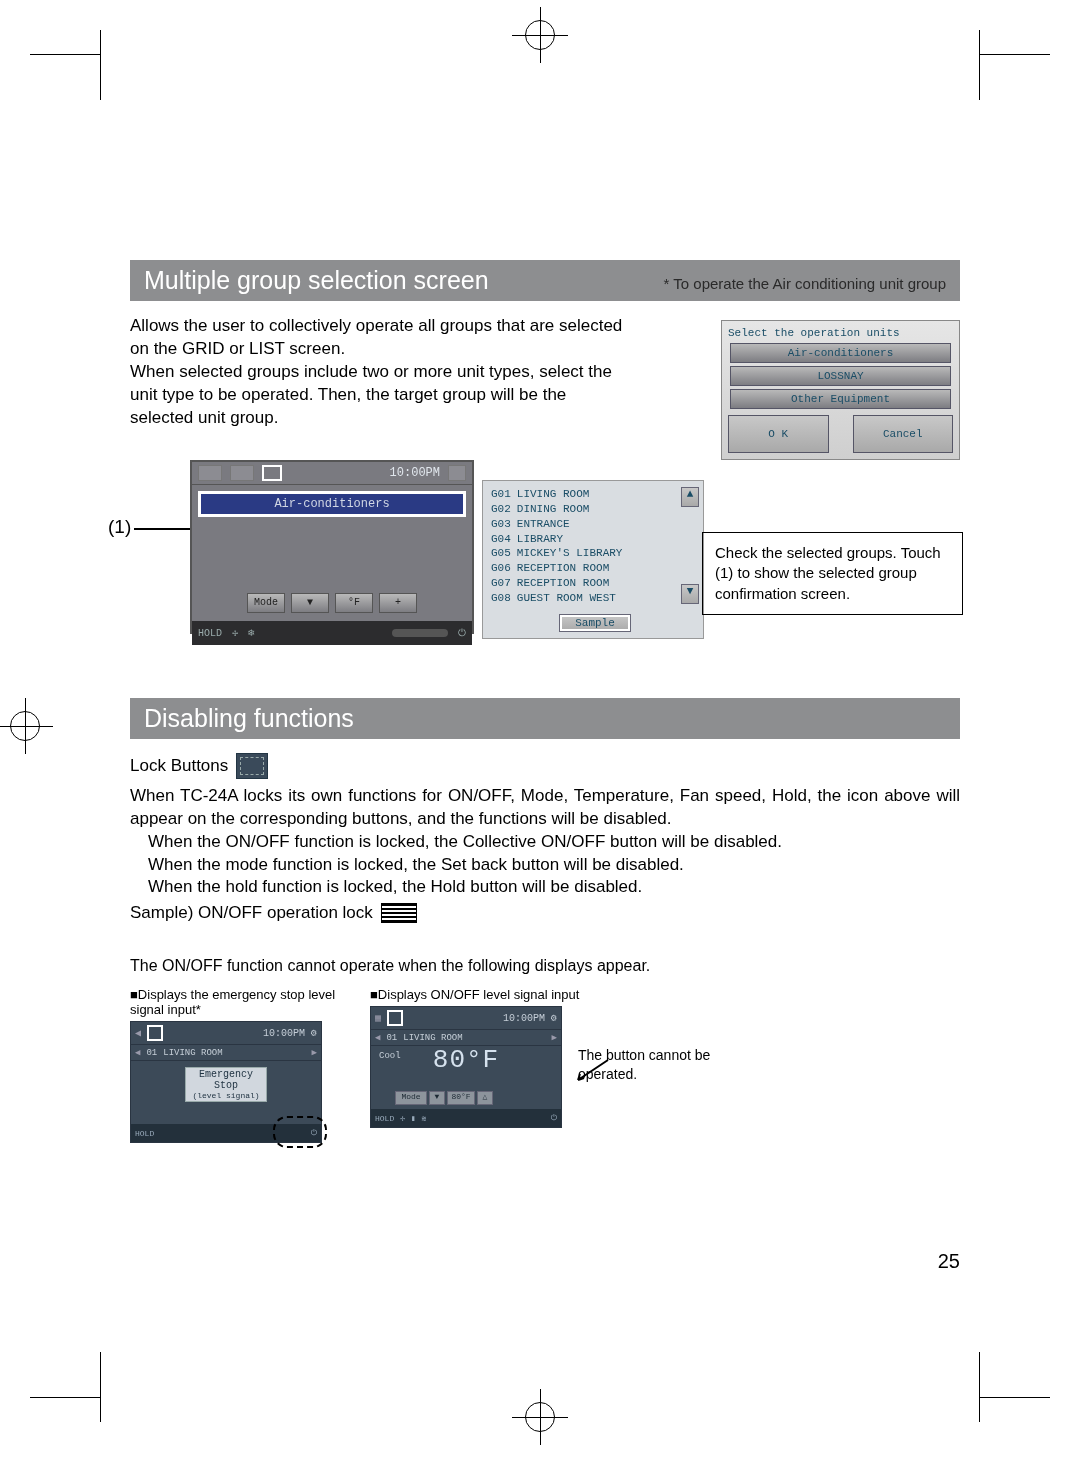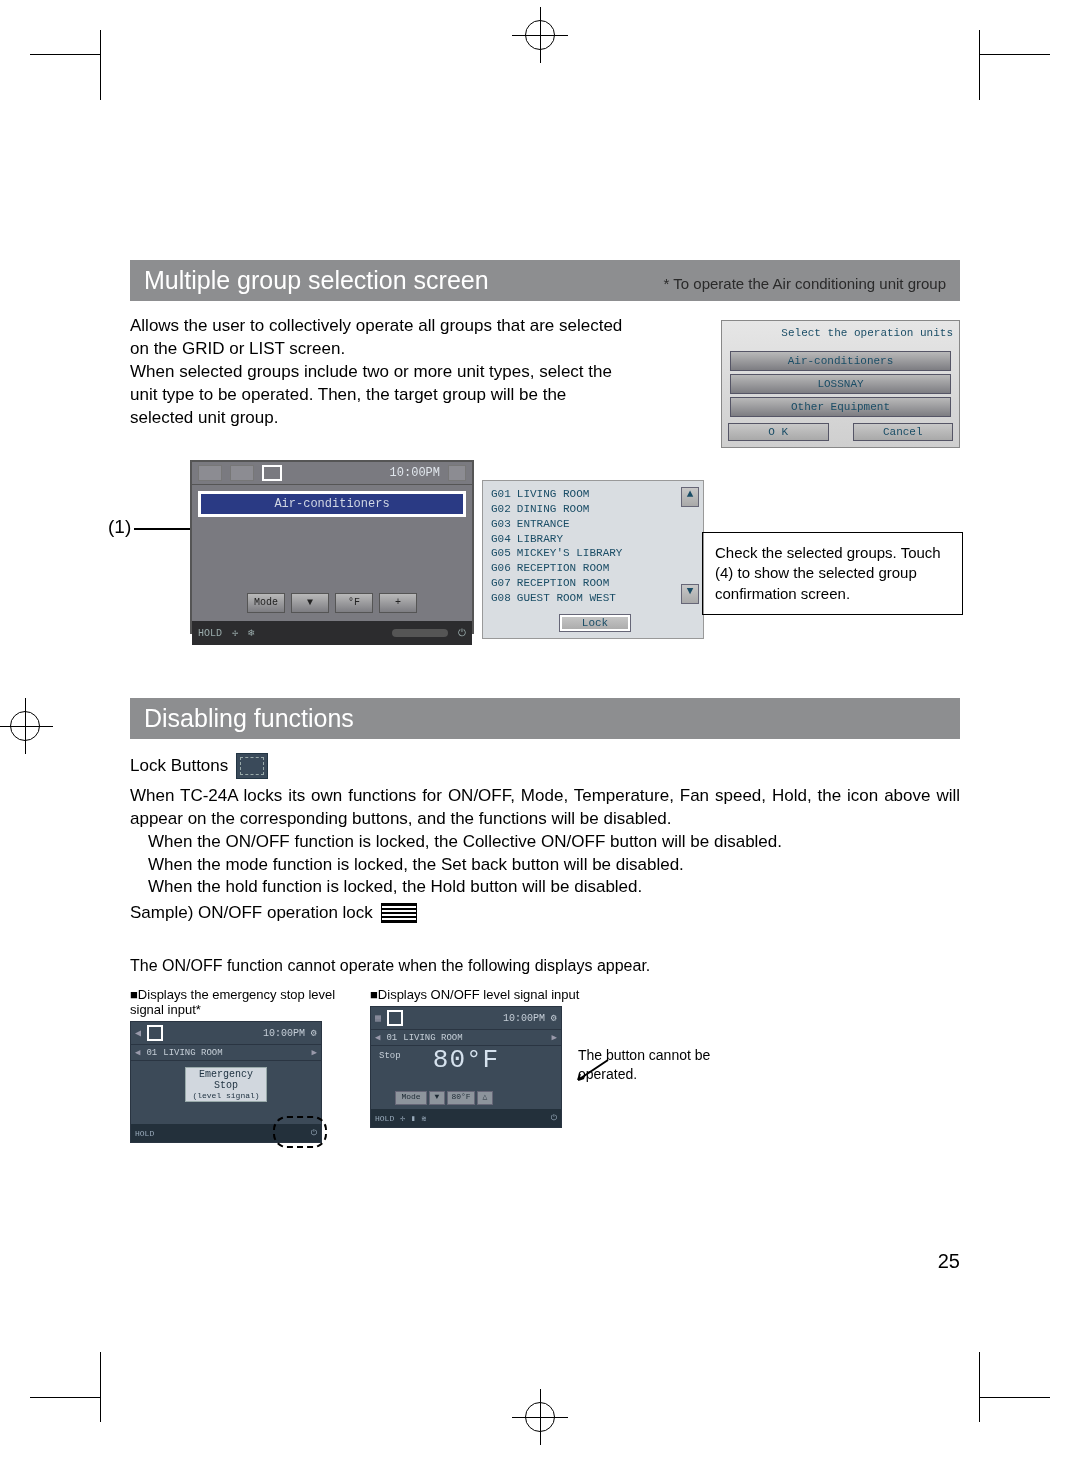--- a/index.html
+++ b/index.html
@@ -22,24 +22,24 @@
   .reg-bot{bottom:20px;left:50%;transform:translateX(-50%)}
   .reg-left{top:50%;left:10px;transform:translateY(-50%)}
   .content{position:absolute;left:130px;top:260px;width:830px}
   
   .bar{background:#8d8e90;color:#fff;padding:6px 14px;display:flex;align-items:baseline;justify-content:space-between}
   .bar .title{font-size:25px}
   .bar .sub{font-size:15px;color:#2a2a2a}
   .para{font-size:17px;line-height:1.35;margin-top:14px}
   
   .sel-popup{position:absolute;right:0;top:60px;width:225px;border:1px solid #888;background:linear-gradient(#e6e6e6,#cfcfcf);padding:6px;font-size:11px;color:#1a4d66;font-family:'Courier New',monospace}
-  .sel-popup .hd{text-align:right;margin-bottom:12px}
+  .sel-popup .hd{text-align:left;margin-bottom:4px}
   .sel-popup .opt{border:1px solid #556;background:linear-gradient(#b9b9b9,#7d7d82);text-align:center;padding:3px 0;margin:3px 2px;color:#1a4d66}
   .sel-popup .row-bt{display:flex;gap:24px;margin-top:6px}
-  .sel-popup .row-bt .bt{flex:1;border:1px solid #556;background:linear-gradient(#c8c8c8,#a9a9a9);text-align:center;padding:2px 0}
+  .sel-popup .row-bt .bt{flex:1;border:1px solid #556;background:linear-gradient(#c8c8c8,#a9a9a9);text-align:center;padding:12px 0}
   
   .callout1{position:absolute;left:-22px;top:256px;font-size:19px}
   .callout1-line{position:absolute;left:4px;top:268px;width:120px;border-top:2px solid #000}
   
   .lcd{position:absolute;left:60px;top:200px;width:280px;height:170px;background:#7a7a80;border:2px solid #555;color:#b7bfc7;font-family:'Courier New',monospace}
   .lcd .top{display:flex;align-items:center;gap:8px;padding:3px 6px;border-bottom:1px solid #555;font-size:12px}
   .lcd .top .box{width:22px;height:14px;border:1px solid #777;background:#8c8c92}
   .lcd .top .sq{width:16px;height:12px;border:2px solid #fff}
   .lcd .top .time{margin-left:auto;font-size:12px;color:#e0e6ec}
   .lcd .bluebar{margin:6px 6px 0;border:3px solid #fff;background:#2a3a84;color:#d0d6e4;text-align:center;padding:3px 0;font-size:12px}
@@ -186,24 +186,24 @@
           <span>RECEPTION ROOM</span>
         </div>
       <div class="row">
           <span>G08</span>
           <span>GUEST ROOM WEST</span>
         </div>
       <div class="scroll">
         <div class="ar">▲</div>
         <div class="ar">▼</div>
       </div>
-      <div class="close">Lock</div>
-    </div>
-
-    <div class="notebox">Check the selected groups. Touch (4) to show the selected group confirmation screen.</div>
+      <div class="close">Sample</div>
+    </div>
+
+    <div class="notebox">Check the selected groups. Touch (1) to show the selected group confirmation screen.</div>
 
     <div class="sec2">
       <div class="bar">
         <span class="title">Disabling functions</span>
       </div>
       <div class="lockline">
         <span>Lock Buttons</span>
         <span class="lock-icon"></span>
       </div>
       <div class="body2">
@@ -260,21 +260,21 @@
                   <span class="sq"></span>
                   <span class="time">10:00PM</span>
                   <span>⚙</span>
                 </div>
               <div class="rm">
                   <span class="ar">◀</span>
                   <span>01</span>
                   <span>LIVING ROOM</span>
                   <span class="ar" style="margin-left:auto">▶</span>
                 </div>
-              <div class="mode">Stop</div>
+              <div class="mode">Cool</div>
               <div class="mid">
                   <div class="bigt">80°F</div>
                 </div>
               <div class="modebtn">Mode</div>
               <div class="stepper">
                 <div>▼</div>
                 <div style="width:26px">80°F</div>
                 <div>△</div>
               </div>
               <div class="bot">

